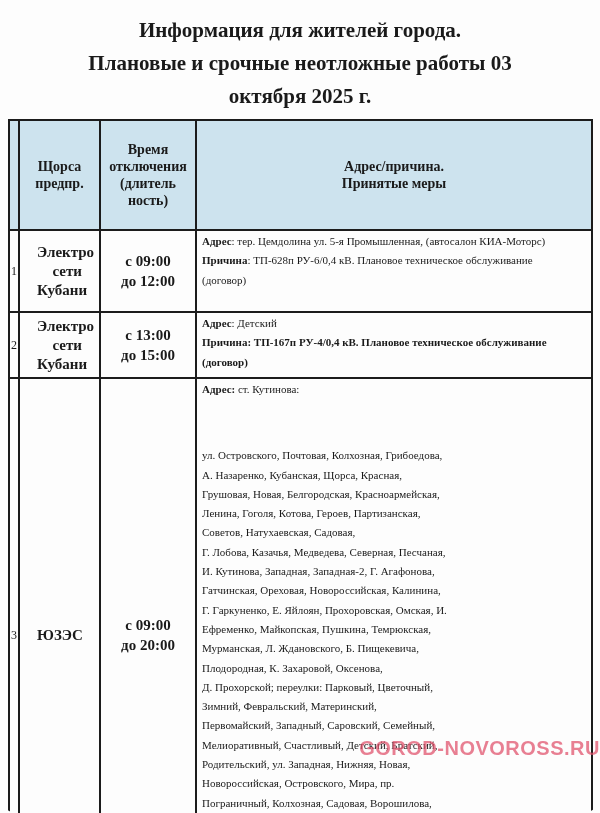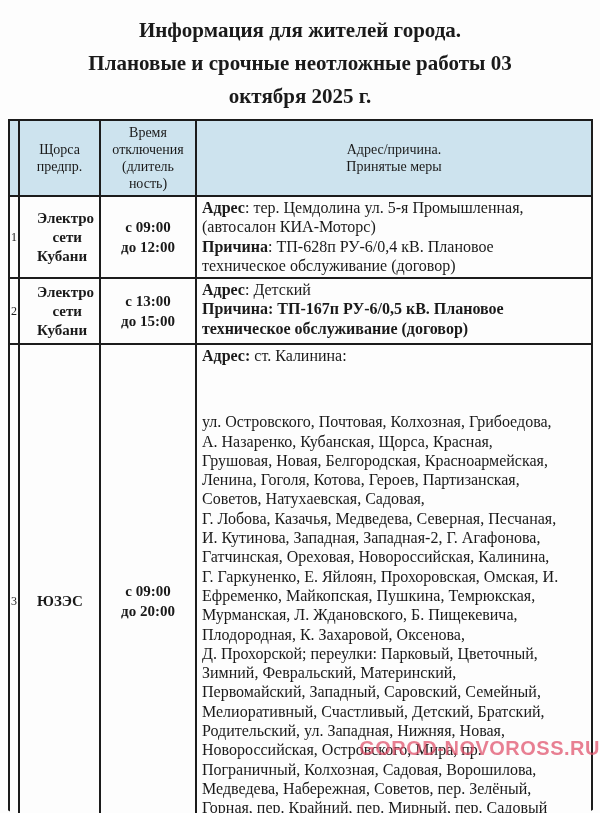--- a/index.html
+++ b/index.html
@@ -25,25 +25,25 @@
     table-layout:fixed;
     width:583px;
     margin:6px 0 0 8px;
   }
   th, td { border:2px solid #1c1c1c; overflow:hidden; }
 
   th {
     background:#cde3ee;
     font-size:14px;
     line-height:17px;
-    font-weight:normal;
-    text-align:center;
-    vertical-align:middle;
-    white-space:pre-line;
-    padding:3px 1px;
+    font-weight:bold;
+    text-align:center;
+    vertical-align:middle;
+    white-space:pre-line;
+    padding:20px 1px;
   }
   td.num {
     font-size:12px;
     text-align:center;
     vertical-align:middle;
     padding:0;
   }
   td.name {
     font-weight:bold;
     font-size:15px;
@@ -56,21 +56,21 @@
   td.time {
     font-weight:bold;
     font-size:15px;
     line-height:20px;
     text-align:center;
     vertical-align:middle;
     white-space:pre-line;
     padding:0 7px;
   }
   td.addr {
-    font-size:16px;
+    font-size:11px;
     line-height:19.3px;
     vertical-align:top;
     padding:1px 12px 1px 5px;
   }
   .b { font-weight:bold; }
   .streets { white-space:pre-line;margin-top:47px; }
 
   tr.hdr      { height:70px; }
   tr.r1       { height:82px; }
   tr.r2       { height:66px; }
@@ -137,31 +137,31 @@
 
       <tr class="r2">
         <td class="num">2</td>
         <td class="name">Электро
 сети
 Кубани</td>
         <td class="time">с 13:00
 до 15:00</td>
         <td class="addr">
           <div><span class="b">Адрес</span><span>: Детский</span></div>
-          <div class="b">Причина: ТП-167п РУ-6/0,5 кВ. Плановое техническое обслуживание (договор)</div>
+          <div class="b">Причина: ТП-167п РУ-4/0,4 кВ. Плановое техническое обслуживание (договор)</div>
         </td>
       </tr>
 
       <tr class="r3">
         <td class="num">3</td>
         <td class="name">ЮЗЭС</td>
         <td class="time">с 09:00
 до 20:00</td>
         <td class="addr">
-          <div><span class="b">Адрес:</span><span> ст. Калинина:</span></div>
+          <div><span class="b">Адрес:</span><span> ст. Кутинова:</span></div>
           <div class="streets">ул. Островского, Почтовая, Колхозная, Грибоедова,
 А. Назаренко, Кубанская, Щорса, Красная,
 Грушовая, Новая, Белгородская, Красноармейская,
 Ленина, Гоголя, Котова, Героев, Партизанская,
 Советов, Натухаевская, Садовая,
 Г. Лобова, Казачья, Медведева, Северная, Песчаная,
 И. Кутинова, Западная, Западная-2, Г. Агафонова,
 Гатчинская, Ореховая, Новороссийская, Калинина,
 Г. Гаркуненко, Е. Яйлоян, Прохоровская, Омская, И.
 Ефременко, Майкопская, Пушкина, Темрюкская,

